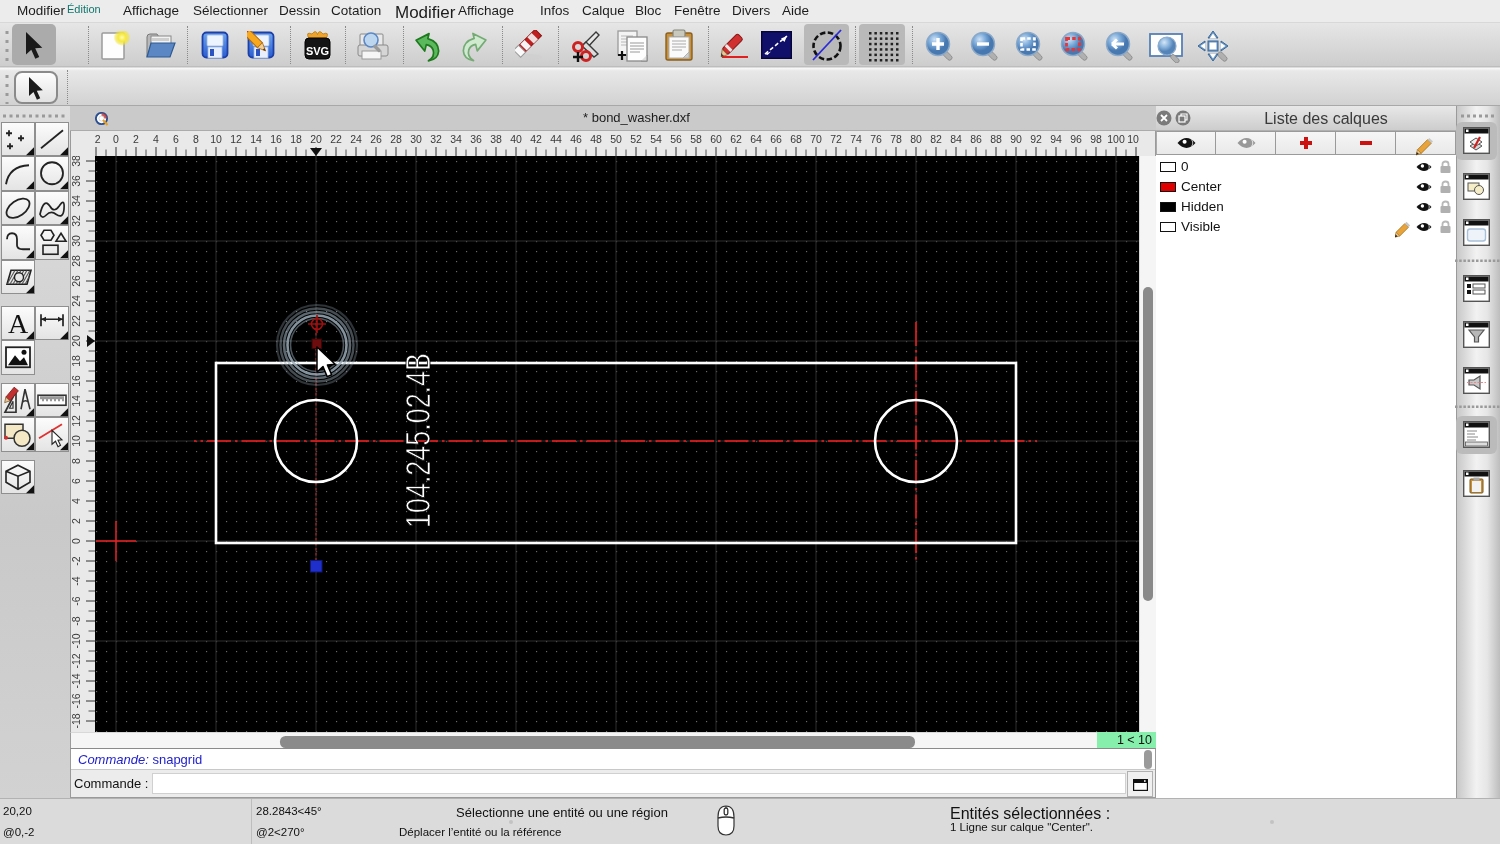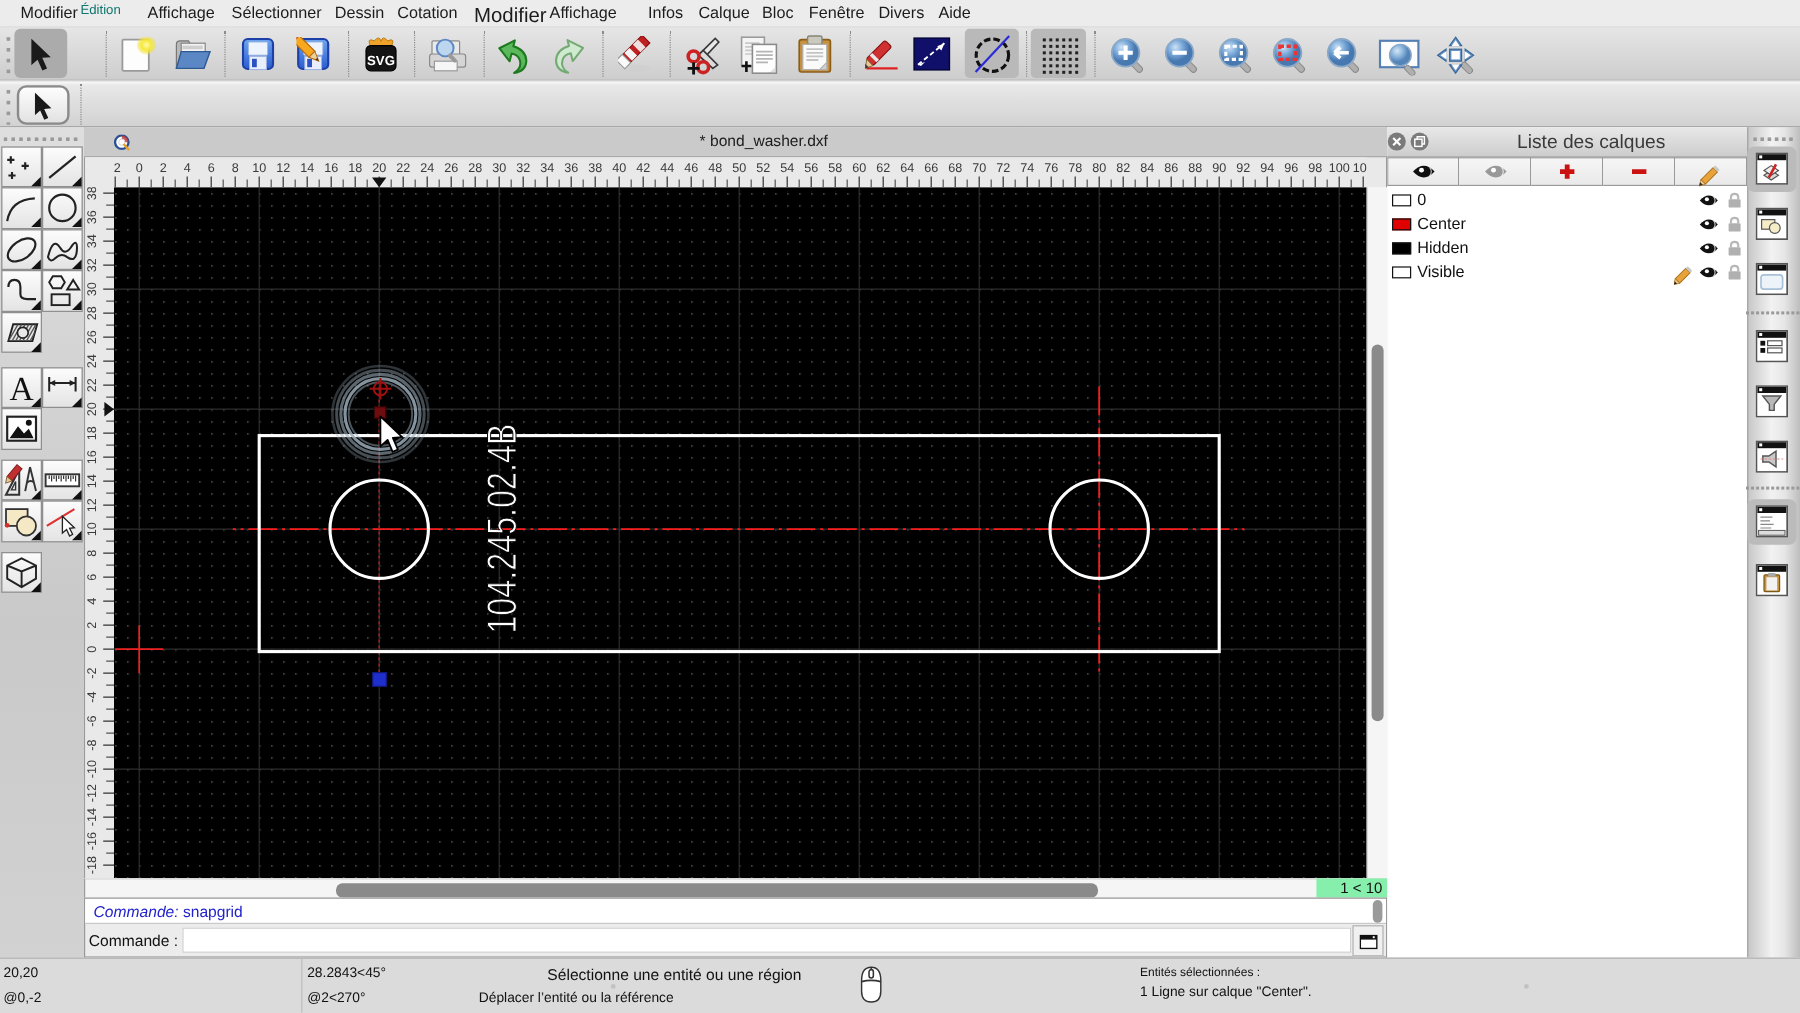--- a/index.html
+++ b/index.html
@@ -993,14 +993,14 @@
 <div class="a" style="left:256px;top:826px;font-size:11.5px;color:#111">@2&lt;270°</div>
 <div class="a" style="left:509px;top:820px;width:4px;height:4px;border-radius:2px;background:#c2c2c2"></div>
 <div class="a" style="left:412px;top:805px;width:300px;text-align:center;font-size:13px;color:#111">Sélectionne une entité ou une région</div>
 <div class="a" style="left:399px;top:826px;width:300px;text-align:left;font-size:11.5px;color:#111">Déplacer l’entité ou la référence</div>
 <svg class="a" style="left:716px;top:805px" width="20" height="32" viewBox="0 0 20 32">
     <path d="M10,1 Q18,1 18,12 L18,21 Q18,30 10,30 Q2,30 2,21 L2,12 Q2,1 10,1 Z" fill="#fff" stroke="#333" stroke-width="1.2"></path>
     <path d="M2,13 Q10,11 18,13" fill="none" stroke="#333" stroke-width="1.6"></path>
     <rect x="8.2" y="3" width="3.6" height="7" rx="1.8" fill="#fff" stroke="#333" stroke-width="1.3"></rect>
     <line x1="10" y1="1" x2="10" y2="3" stroke="#333" stroke-width="1.2"></line>
   </svg>
-<div class="a" style="left:950px;top:805px;font-size:10px;color:#111">Entités sélectionnées :</div>
+<div class="a" style="left:950px;top:805px;font-size:16px;color:#111">Entités sélectionnées :</div>
 <div class="a" style="left:950px;top:821px;font-size:11.5px;color:#111">1 Ligne sur calque "Center".</div>
 <div class="a" style="left:1270px;top:820px;width:4px;height:4px;border-radius:2px;background:#c2c2c2"></div>
 </body></html>

